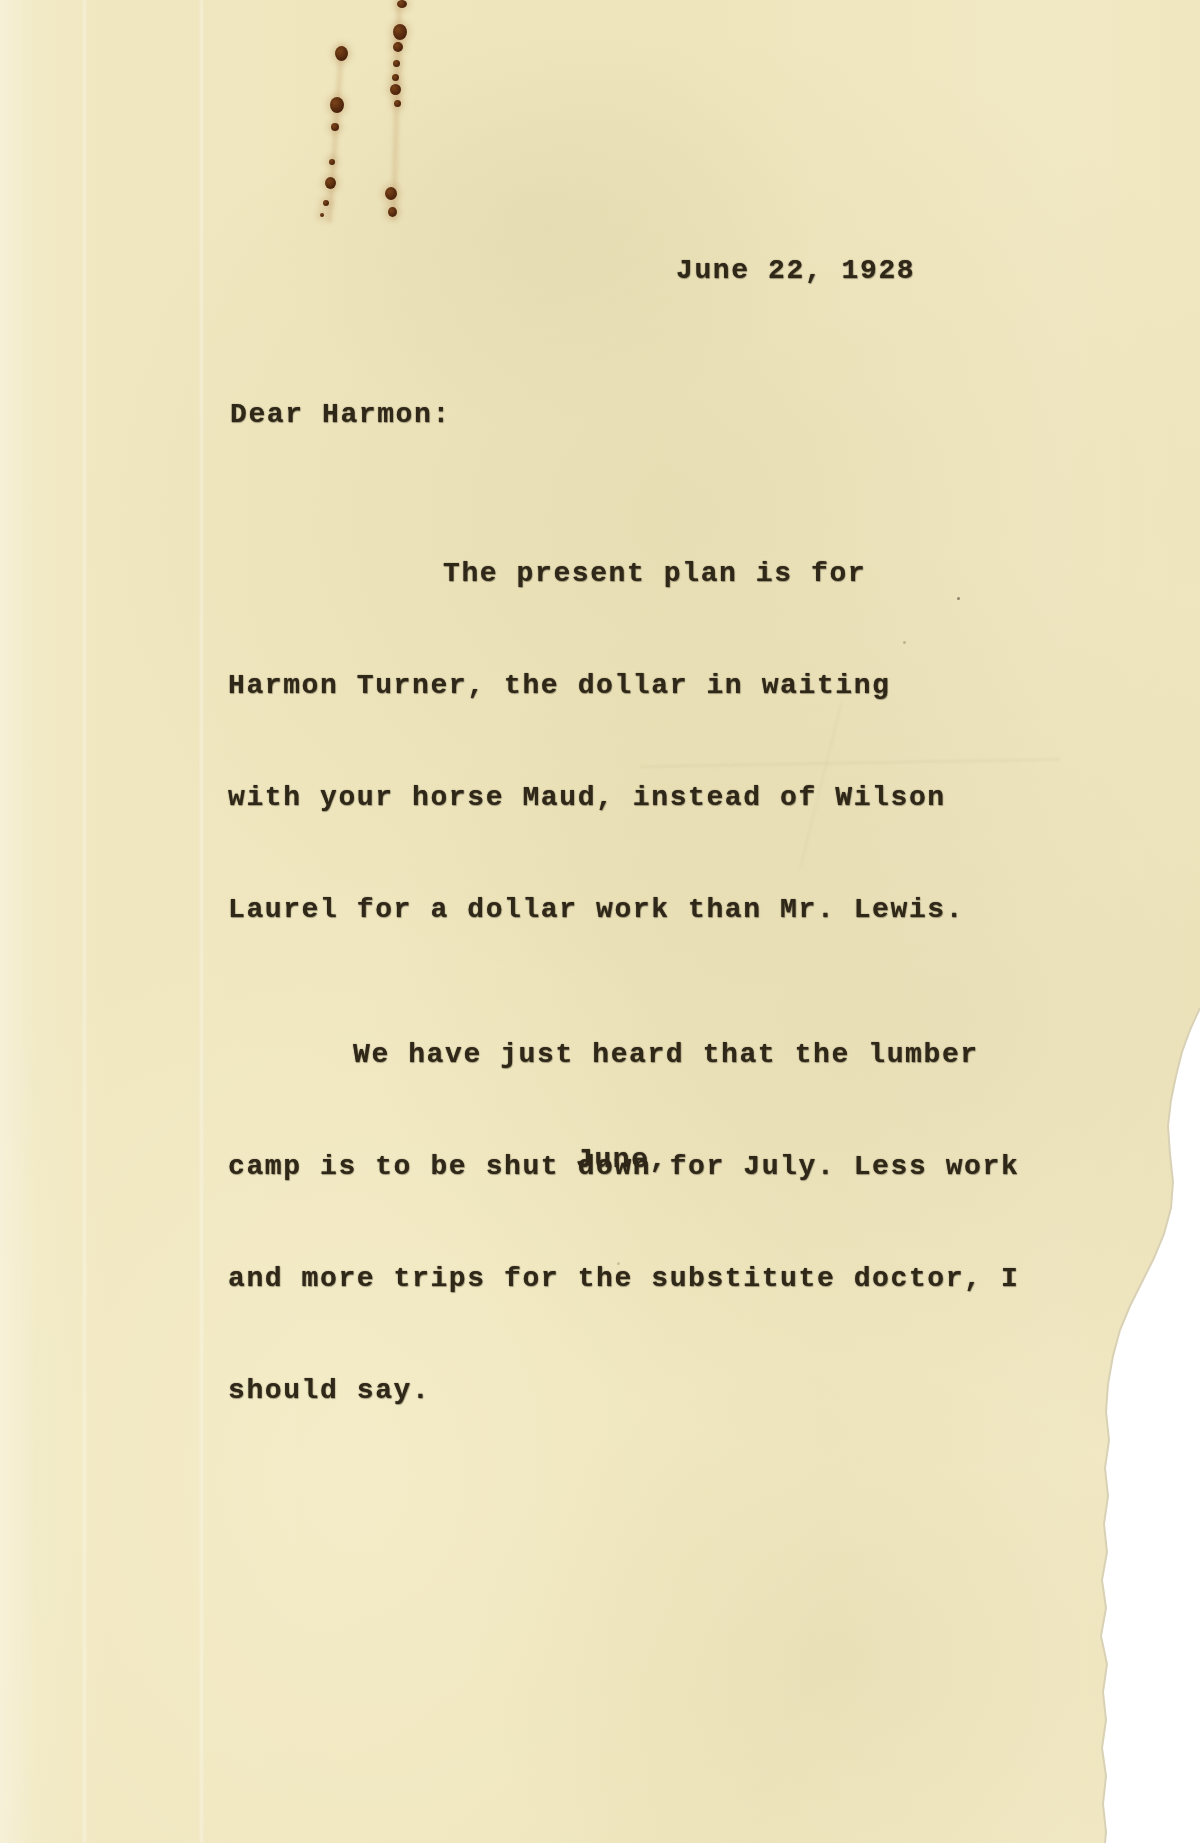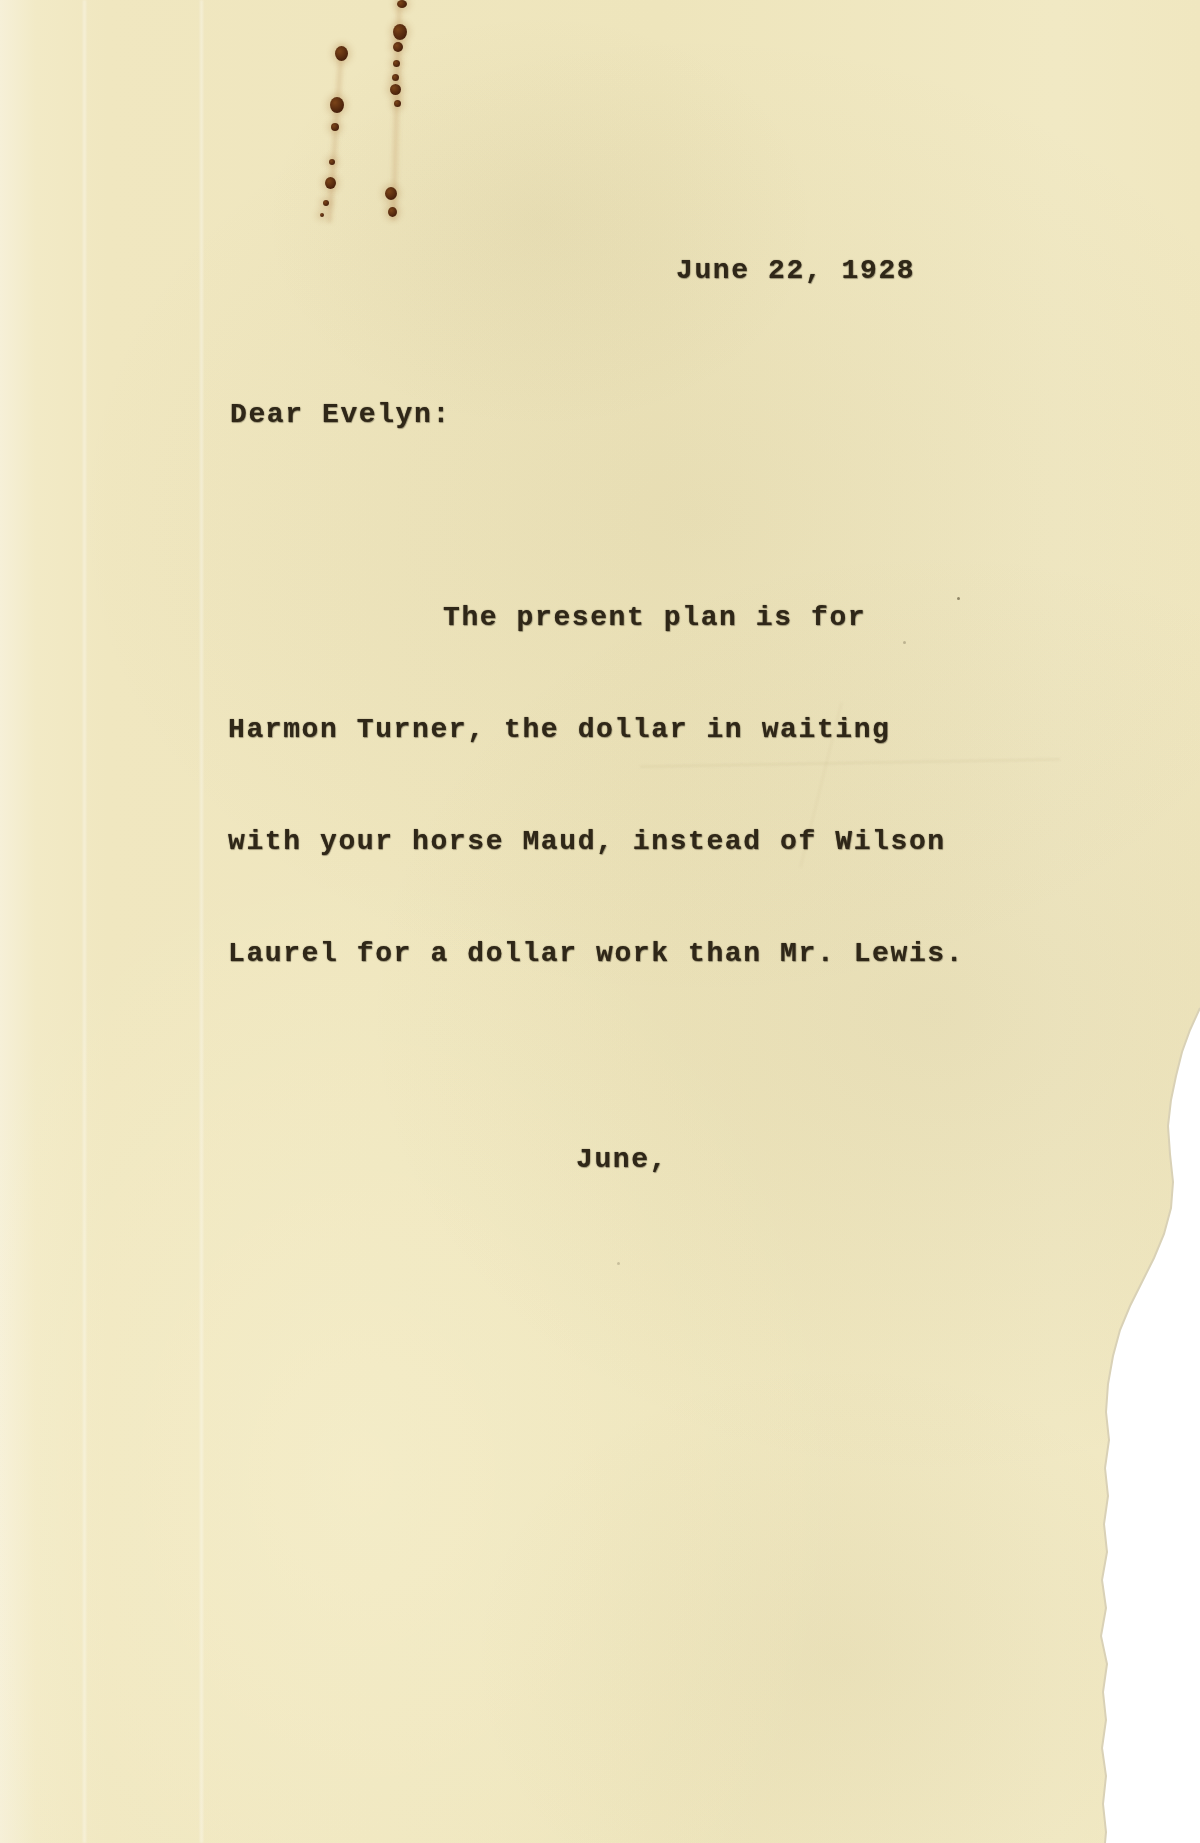--- a/index.html
+++ b/index.html
@@ -52,21 +52,21 @@
     position: absolute;
     color: #2f2718;
     font-size: 28px;
     line-height: 37.4px;
     font-weight: 700;
     letter-spacing: 1.6px;
     white-space: pre;
     text-shadow: 0 0 1.2px rgba(47,39,24,0.65), 0.6px 0.6px 0.8px rgba(47,39,24,0.35);
   }
   .line { white-space: pre; }
-  .ind1 { padding-left: 215px; margin-top: 44px; }
+  .ind1 { padding-left: 215px; }
   .ind2 { padding-left: 125px; }
   .date-block    { left: 676px; top: 252px; }
   .salutation    { left: 230px; top: 396px; }
   .para1         { left: 228px; top: 480px; }
   .para2         { left: 228px; top: 778px; }
   .para3         { left: 228px; top: 961px; }
   .closing-block { left: 576px; top: 1141px; }
   
   .rust-streak {
     position: absolute;
@@ -131,30 +131,36 @@
   <div class="rust-spot" style="left:394px;top:100px;width:7px;height:7px;"></div>
   <div class="rust-spot" style="left:385px;top:187px;width:12px;height:13px;"></div>
   <div class="rust-spot" style="left:388px;top:207px;width:9px;height:10px;"></div>
 
   <div class="speck k1"></div>
   <div class="speck k2"></div>
   <div class="speck k3"></div>
 
   <div class="typed date-block">June 22, 1928</div>
 
-  <div class="typed salutation">Dear Evelyn:</div>
+  <div class="typed salutation">Dear Harmon:</div>
 
   <div class="typed para1">
     <div class="line ind1">The present plan is for</div>
     <div class="line">Harmon Turner, the dollar in waiting</div>
     <div class="line">with your horse Maud, instead of Wilson</div>
     <div class="line">Laurel for a dollar work than Mr. Lewis.</div>
   </div>
 
 
+  <div class="typed para3">
+    <div class="line ind2">We have just heard that the lumber</div>
+    <div class="line">camp is to be shut down for July. Less work</div>
+    <div class="line">and more trips for the substitute doctor, I</div>
+    <div class="line">should say.</div>
+  </div>
 
   <div class="typed closing-block">June,</div>
 
   <svg class="tear-svg" viewBox="0 0 122 845" aria-hidden="true">
     <polygon fill="#ffffff" points="
       122,10 112,32 104,54 98,78 93,102 90,128 92,156 95,184 93,210 86,236 76,260 64,284
       52,308 42,332 35,358 30,386 28,414 31,442 27,470 30,498 26,526 29,554 24,582 28,610
       23,638 29,666 25,694 28,722 24,750 28,778 25,806 28,834 27,845 122,845"></polygon>
     <polyline fill="none" stroke="#d9d1b6" stroke-width="2" points="
       122,10 112,32 104,54 98,78 93,102 90,128 92,156 95,184 93,210 86,236 76,260 64,284

